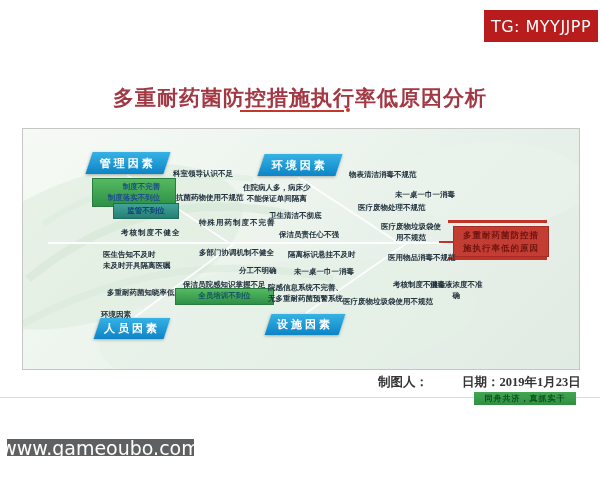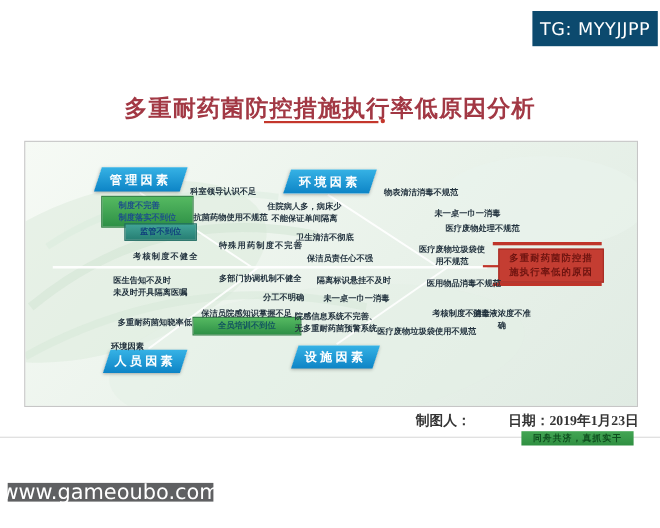--- a/index.html
+++ b/index.html
@@ -1,19 +1,19 @@
 <!DOCTYPE html>
 <html><head>
 <meta charset="utf-8">
 <style>
   html,body{margin:0;padding:0;background:#ffffff;}
   .page{position:relative;width:600px;height:480px;background:#ffffff;overflow:hidden;
         font-family:"DejaVu Sans",sans-serif;}
   
-  .tg-badge{position:absolute;left:484px;top:10px;width:114px;height:32px;background:#0c4a6e;
+  .tg-badge{position:absolute;left:484px;top:10px;width:114px;height:32px;background:#b91c1c;
             color:#fff;font-size:16px;display:flex;align-items:center;justify-content:center;
             letter-spacing:.5px;}
   .site-badge{position:absolute;left:7px;top:439px;width:187px;height:17px;background:#5f6062;
             color:#fff;font-size:19px;display:flex;align-items:center;justify-content:center;}
   
   .title{position:absolute;left:0;top:84px;width:600px;text-align:center;font-family:"Liberation Serif",serif;
          font-weight:bold;font-size:21px;color:#a23844;letter-spacing:1px;}
   .title-underline{position:absolute;left:240px;top:110px;width:104px;height:2px;background:#c4372c;}
   .title-underline-dot{position:absolute;left:346px;top:108px;width:4px;height:4px;border-radius:50%;background:#c4372c;}
   
@@ -21,21 +21,21 @@
            background:linear-gradient(135deg,#f6faf5 0%,#e9f2ea 55%,#e0ebe3 100%);overflow:hidden;}
   .diagram svg{position:absolute;left:0;top:0;}
   
   .cat{position:absolute;transform:skewX(-18deg);background:linear-gradient(180deg,#36b2e5,#0d84c6);
        display:flex;align-items:center;justify-content:center;box-shadow:0 1px 3px rgba(0,0,0,.3);}
   .cat span{transform:skewX(18deg);color:#fff;font-weight:bold;font-size:11px;letter-spacing:3px;white-space:nowrap;}
   
   .cause{position:absolute;font-weight:bold;font-size:7.5px;color:#22323e;line-height:1.4;white-space:pre-line;}
   .cause.c{text-align:center;}
   
-  .gbox{position:absolute;display:flex;align-items:center;justify-content:center;text-align:left;
+  .gbox{position:absolute;display:flex;align-items:center;justify-content:center;text-align:right;
         font-weight:bold;font-size:7.5px;white-space:pre-line;line-height:1.35;
         background:linear-gradient(180deg,#55b961,#2e9046);border:1px solid #2a7c3e;color:#1d4f8a;}
   .tealbox{background:linear-gradient(180deg,#41a497,#267e73);border-color:#1f6b62;color:#10407c;}
   .trainbox{color:#12555f;}
   
   .head-bar{position:absolute;background:#bf3429;}
   .head-box{position:absolute;background:#c43d32;border:1px solid #a52c24;color:#6e1410;
             display:flex;align-items:center;justify-content:center;text-align:center;
             font-weight:bold;font-size:8.5px;line-height:1.5;white-space:pre-line;letter-spacing:1px;}
   
@@ -103,21 +103,21 @@
     <div class="cause" style="left:176px;top:89px;letter-spacing:1px;">特殊用药制度不完善</div>
     <div class="cause" style="left:98px;top:99px;letter-spacing:1px;">考核制度不健全</div>
 
     <div class="cause c" style="left:220px;top:54px;">住院病人多，病床少
 不能保证单间隔离</div>
     <div class="cause" style="left:246px;top:82px;">卫生清洁不彻底</div>
     <div class="cause" style="left:256px;top:101px;">保洁员责任心不强</div>
 
     <div class="cause" style="left:326px;top:41px;">物表清洁消毒不规范</div>
     <div class="cause" style="left:372px;top:61px;font-family:Liberation Mono, monospace;">未一桌一巾一消毒</div>
-    <div class="cause" style="left:335px;top:74px;margin-left:47px;">医疗废物处理不规范</div>
+    <div class="cause" style="left:335px;top:74px;">医疗废物处理不规范</div>
     <div class="cause" style="left:80px;top:121px;">医生告知不及时
 未及时开具隔离医嘱</div>
 
     <div class="cause c" style="left:358px;top:93px;">医疗废物垃圾袋使
 用不规范</div>
     <div class="cause" style="left:84px;top:159px;">多重耐药菌知晓率低</div>
     <div class="cause" style="left:78px;top:181px;">环境因素</div>
     <div class="cause" style="left:176px;top:119px;">多部门协调机制不健全</div>
     <div class="cause" style="left:216px;top:137px;">分工不明确</div>
     <div class="cause" style="left:160px;top:151px;">保洁员院感知识掌握不足</div>

